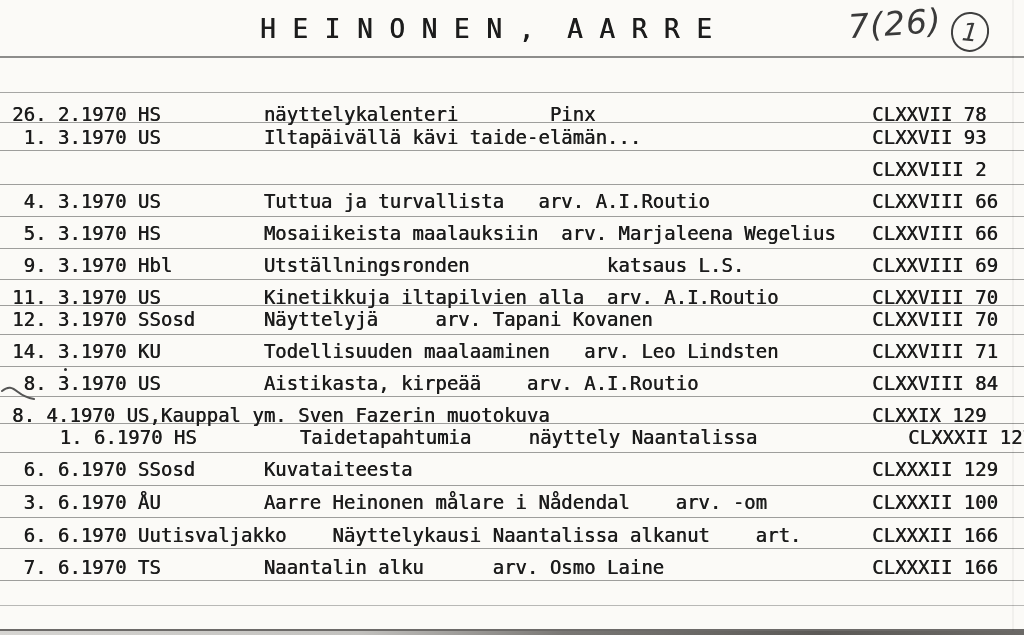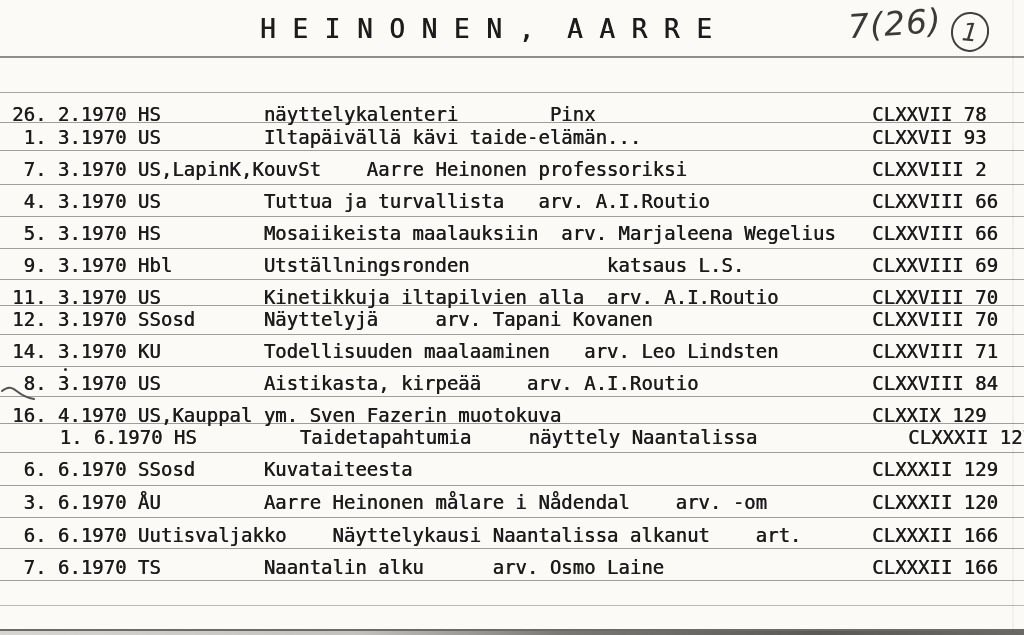--- a/index.html
+++ b/index.html
@@ -63,21 +63,20 @@
   <div id="rows">
       <div class="row" style="top: 105px;">
         <span class="entry-text typed">26. 2.1970 HS         näyttelykalenteri        Pinx</span>
         <span class="ref-text typed">CLXXVII 78</span>
       </div>
       <div class="row" style="top: 128px;">
         <span class="entry-text typed"> 1. 3.1970 US         Iltapäivällä kävi taide-elämän...</span>
         <span class="ref-text typed">CLXXVII 93</span>
       </div>
       <div class="row" style="top: 160px;">
-        <span class="entry-text typed"> 7. 3.1970 US,LapinK,KouvSt    Aarre Heinonen professoriksi</span>
         <span class="ref-text typed">CLXXVIII 2</span>
       </div>
       <div class="row" style="top: 192px;">
         <span class="entry-text typed"> 4. 3.1970 US         Tuttua ja turvallista   arv. A.I.Routio</span>
         <span class="ref-text typed">CLXXVIII 66</span>
       </div>
       <div class="row" style="top: 224px;">
         <span class="entry-text typed"> 5. 3.1970 HS         Mosaiikeista maalauksiin  arv. Marjaleena Wegelius</span>
         <span class="ref-text typed">CLXXVIII 66</span>
       </div>
@@ -95,34 +94,34 @@
       </div>
       <div class="row" style="top: 342px;">
         <span class="entry-text typed">14. 3.1970 KU         Todellisuuden maalaaminen   arv. Leo Lindsten</span>
         <span class="ref-text typed">CLXXVIII 71</span>
       </div>
       <div class="row" style="top: 374px; text-align: center;">
         <span class="entry-text typed"> 8. 3.1970 US         Aistikasta, kirpeää    arv. A.I.Routio</span>
         <span class="ref-text typed">CLXXVIII 84</span>
       </div>
       <div class="row" style="top: 406px;">
-        <span class="entry-text typed">16. 4.1970 US,Kauppal ym. Sven Fazerin muotokuva</span>
+        <span class="entry-text typed">8. 4.1970 US,Kauppal ym. Sven Fazerin muotokuva</span>
         <span class="ref-text typed">CLXXIX 129</span>
       </div>
       <div class="row" style="top: 428px; margin-left: 36px;">
         <span class="entry-text typed"> 1. 6.1970 HS         Taidetapahtumia     näyttely Naantalissa</span>
         <span class="ref-text typed">CLXXXII 127</span>
       </div>
       <div class="row" style="top: 460px;">
         <span class="entry-text typed"> 6. 6.1970 SSosd      Kuvataiteesta</span>
         <span class="ref-text typed">CLXXXII 129</span>
       </div>
       <div class="row" style="top: 493px;">
         <span class="entry-text typed"> 3. 6.1970 ÅU         Aarre Heinonen målare i Nådendal    arv. -om</span>
-        <span class="ref-text typed">CLXXXII 120</span>
+        <span class="ref-text typed">CLXXXII 100</span>
       </div>
       <div class="row" style="top: 526px;">
         <span class="entry-text typed"> 6. 6.1970 Uutisvaljakko    Näyttelykausi Naantalissa alkanut    art.</span>
         <span class="ref-text typed">CLXXXII 166</span>
       </div>
       <div class="row" style="top: 558px;">
         <span class="entry-text typed"> 7. 6.1970 TS         Naantalin alku      arv. Osmo Laine</span>
         <span class="ref-text typed">CLXXXII 166</span>
       </div>
     </div>

